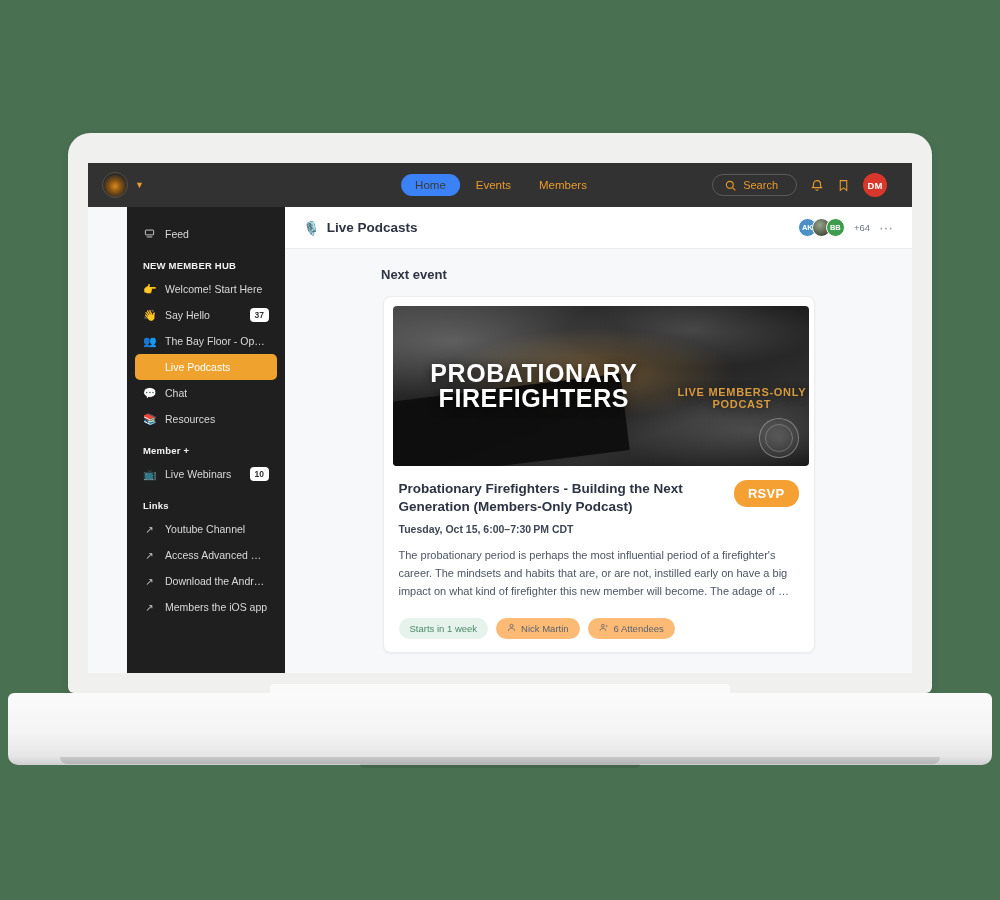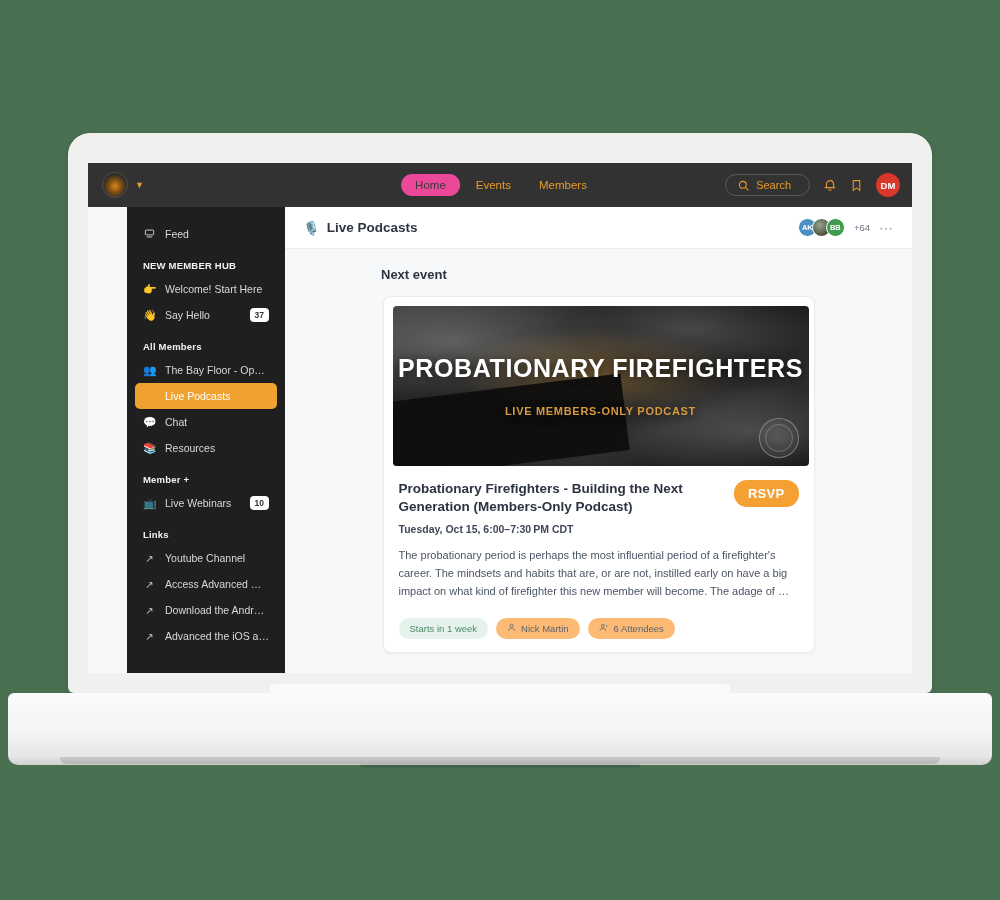--- a/index.html
+++ b/index.html
@@ -67,26 +67,26 @@
   .brand { display:flex; align-items:center; gap:7px; padding-left: 14px; width: 158px; }
   .brand-logo {
     width: 26px; height: 26px; border-radius: 50%;
     background: radial-gradient(circle at 50% 55%, #d88a1d 0%, #8a5412 32%, #2a2a28 68%, #161616 100%);
     border: 1px solid #55504a; flex:0 0 26px;
   }
   .chev { color:#e89a2c; font-size:9px; line-height:1; }
 
   .topnav { display:flex; align-items:center; gap:4px; position:absolute; left:50%; transform:translateX(-50%); }
   .nav-pill {
-    font-size: 11.5px; color:#3a3a3a; background:#ec4899;
+    font-size: 11.5px; color:#3a3a3a; background:#3b82f6;
     padding: 5px 14px; border-radius: 13px; font-weight:500;
   }
   .nav-link { font-size:11.5px; color:#e89a2c; padding: 5px 12px; }
 
-  .topright { margin-left:auto; display:flex; align-items:center; gap:13px; padding-right:12px; }
+  .topright { margin-left:auto; display:flex; align-items:center; gap:13px; padding-right:25px; }
   .searchbox {
     display:flex; align-items:center; gap:7px;
     border:1px solid #5a5a5a; border-radius:14px;
     padding: 4px 18px 4px 12px; color:#e89a2c; font-size:11px;
   }
   .ic { display:inline-flex; }
   .avatar-dm {
     width:24px; height:24px; border-radius:50%; background:#d9372b;
     color:#fff; font-size:9.5px; font-weight:700;
     display:flex; align-items:center; justify-content:center;
@@ -145,21 +145,21 @@
   }
   .banner {
     height: 160px; position:relative; overflow:hidden;
     background:
       radial-gradient(ellipse 55% 45% at 48% 42%, rgba(214,160,80,.42) 0%, rgba(70,62,52,0) 62%),
       radial-gradient(ellipse 70% 60% at 14% 22%, rgba(168,168,168,.40) 0%, rgba(30,30,30,0) 60%),
       radial-gradient(ellipse 60% 50% at 86% 78%, rgba(150,150,150,.34) 0%, rgba(25,25,25,0) 58%),
       radial-gradient(ellipse 50% 40% at 72% 15%, rgba(190,190,190,.26) 0%, rgba(25,25,25,0) 60%),
       linear-gradient(160deg,#3a3a3a 0%,#1d1d1d 45%,#2e2e2e 72%,#121212 100%);
     margin: 9px 5px 0 9px; border-radius: 4px;
-    display:flex; flex-direction:column; align-items:center; justify-content:center;
+    display:flex; align-items:center; justify-content:center;
   }
   .banner::before {
     content:""; position:absolute; left:-6%; top:52%; width:62%; height:48%;
     background:#0d0d0d; transform: rotate(-7deg); opacity:.92;
   }
   .banner-h1 {
     position:relative; z-index:2; color:#fff; font-weight:700;
     font-size:25px; letter-spacing:.6px; text-align:center;
     text-shadow: 0 2px 10px rgba(0,0,0,.65); line-height:1;
   }
@@ -266,21 +266,20 @@
           <div class="side-item">
             <span class="side-emoji">👉</span>
             <span class="lbl">Welcome! Start Here</span>
           </div>
           <div class="side-item">
             <span class="side-emoji">👋</span>
             <span class="lbl">Say Hello</span>
             <span class="badge">37</span>
           </div>
 
-          <div class="side-head">All Members</div>
           <div class="side-item">
             <span class="side-emoji">👥</span>
             <span class="lbl">The Bay Floor - Open Dis...</span>
           </div>
           <div class="side-item active">
             <span class="side-emoji"></span>
             <span class="lbl">Live Podcasts</span>
           </div>
           <div class="side-item">
             <span class="side-emoji">💬</span>
@@ -306,21 +305,21 @@
           <div class="side-item">
             <span class="ext-arrow">↗</span>
             <span class="lbl">Access Advanced Onlin...</span>
           </div>
           <div class="side-item">
             <span class="ext-arrow">↗</span>
             <span class="lbl">Download the Android a...</span>
           </div>
           <div class="side-item">
             <span class="ext-arrow">↗</span>
-            <span class="lbl">Advanced the iOS app</span>
+            <span class="lbl">Members the iOS app</span>
           </div>
         </div>
 
         <div class="main">
 
           <div class="main-header">
             <div class="main-title">
               <span>🎙️</span>
               <span>Live Podcasts</span>
             </div>

